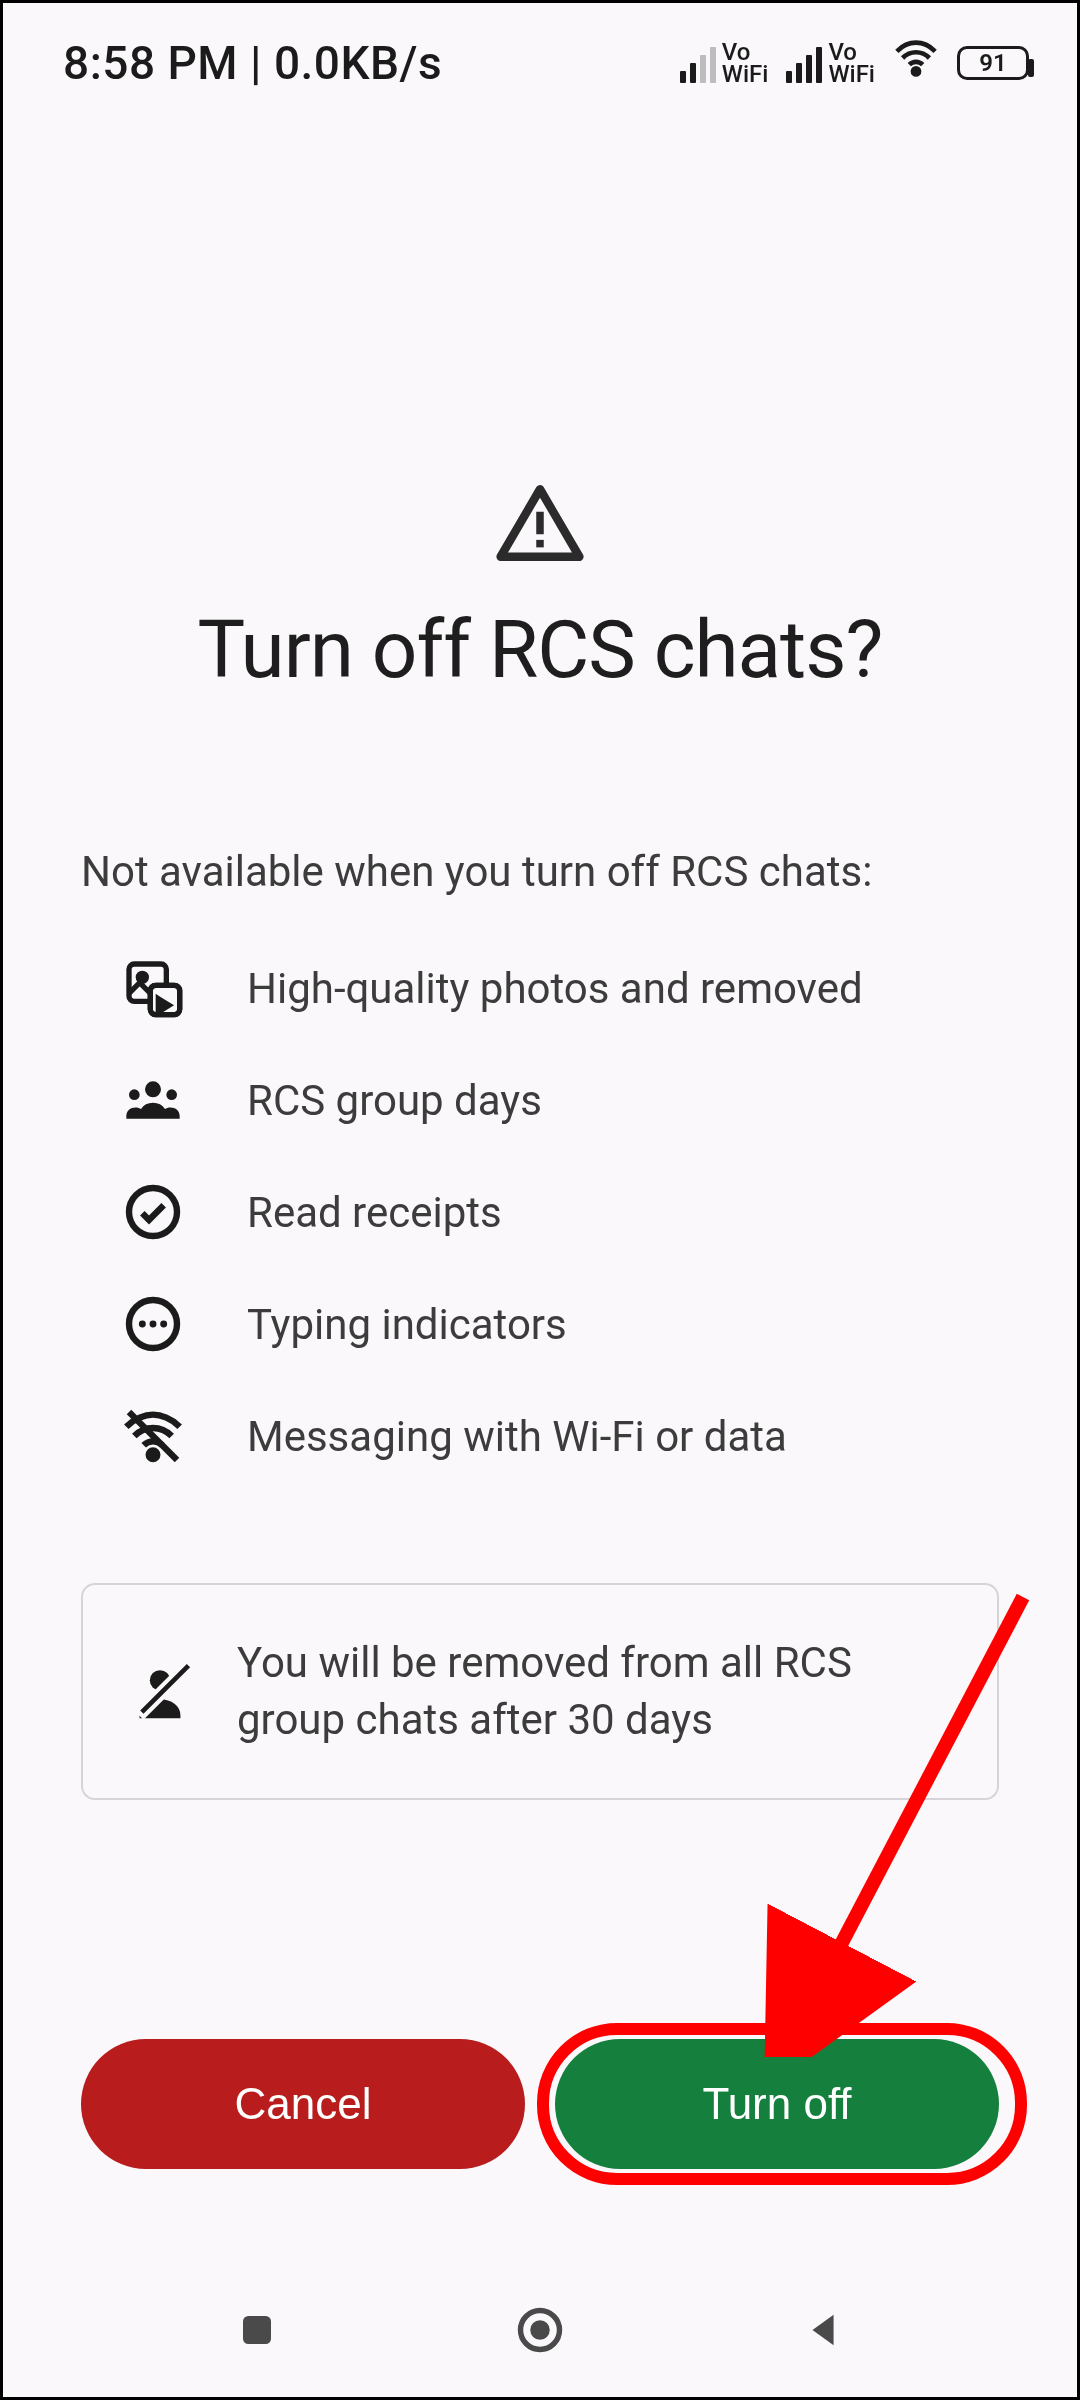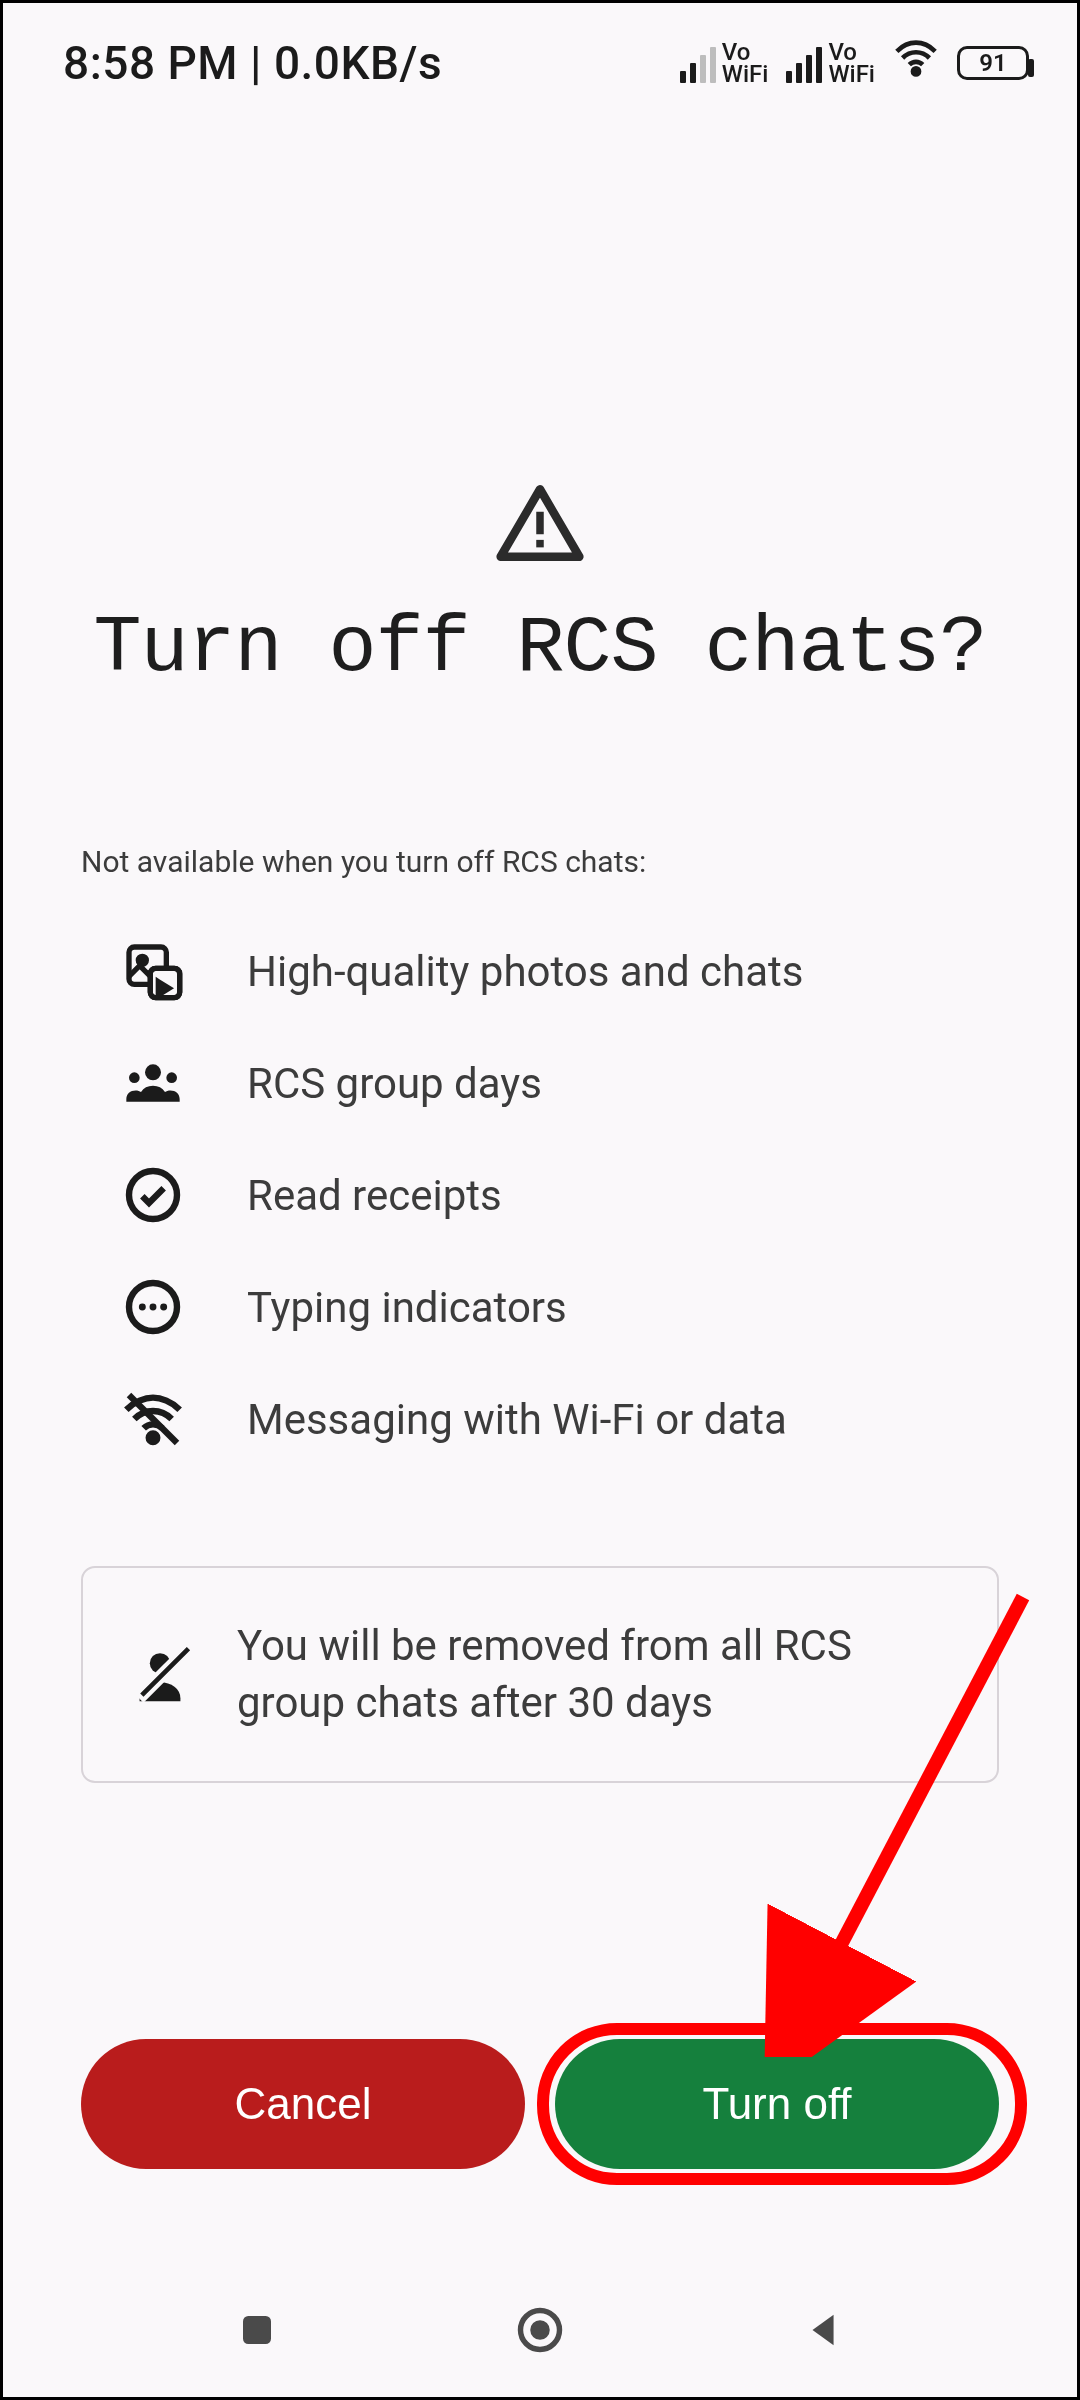--- a/index.html
+++ b/index.html
@@ -37,24 +37,24 @@
     .batt::after{ content:''; position:absolute; right:-8px; top:10px; width:6px; height:18px; background:#1b1b1b; border-radius:2px;}
 
     
     .dialog {
       position:absolute; top:480px; left:0; right:0;
       padding:0 78px;
     }
     .warn-icon { display:flex; justify-content:center; margin-bottom:40px;}
     .title {
       text-align:center; font-size:80px; color:#1e1e1e; font-weight:400;
-      margin-bottom:150px; letter-spacing:-1px;font-family:Liberation Mono, monospace;
+      margin-bottom:150px; letter-spacing:-1px;
     }
     .intro {
-      font-size:30px; color:#3c3c3c; margin-bottom:60px;
+      font-size:42px; color:#3c3c3c; margin-bottom:60px;
     }
     .feature-list{ list-style:none; padding-left:40px; display:flex; flex-direction:column; gap:48px;}
     .feature-list li{ display:flex; align-items:center; gap:62px; font-size:42px; color:#3c3c3c;}
     .feature-list li .ico{ width:64px; height:64px; flex:0 0 64px; display:flex; align-items:center; justify-content:center;}
     .feature-list li .ico svg{ width:64px; height:64px; }
 
     .note-box{
       margin-top:115px; border:2px solid #d8d3d8; border-radius:14px;
       padding:50px 42px; display:flex; align-items:center; gap:42px;
     }
@@ -152,21 +152,21 @@
       <span class="ico">
         <svg viewBox="0 0 24 24" fill="none" stroke="#1b1b1b" stroke-width="2">
             <rect x="3" y="3" width="14" height="14" rx="2"></rect>
             <circle cx="8" cy="8" r="1.5" fill="#1b1b1b"></circle>
             <path d="M3 14l4-4 6 6"></path>
             <rect x="11" y="11" width="11" height="11" rx="2" fill="#faf8fa"></rect>
             <rect x="11" y="11" width="11" height="11" rx="2"></rect>
             <path d="M14 16l4 2.5-4 2.5z" fill="#1b1b1b"></path>
           </svg>
       </span>
-      <span>High-quality photos and chats</span>
+      <span>High-quality photos and removed</span>
     </li>
     <li>
       <span class="ico">
         <svg viewBox="0 0 24 24" fill="#1b1b1b">
             <circle cx="12" cy="8" r="3"></circle>
             <circle cx="5" cy="10" r="2"></circle>
             <circle cx="19" cy="10" r="2"></circle>
             <path d="M2 18c0-2 1.5-3.2 3.5-3.2.8 0 1.5.2 2 .6C8.5 13.8 10 13 12 13s3.5.8 4.5 2.4c.5-.4 1.2-.6 2-.6 2 0 3.5 1.2 3.5 3.2v1H2v-1z"></path>
           </svg>
       </span>

